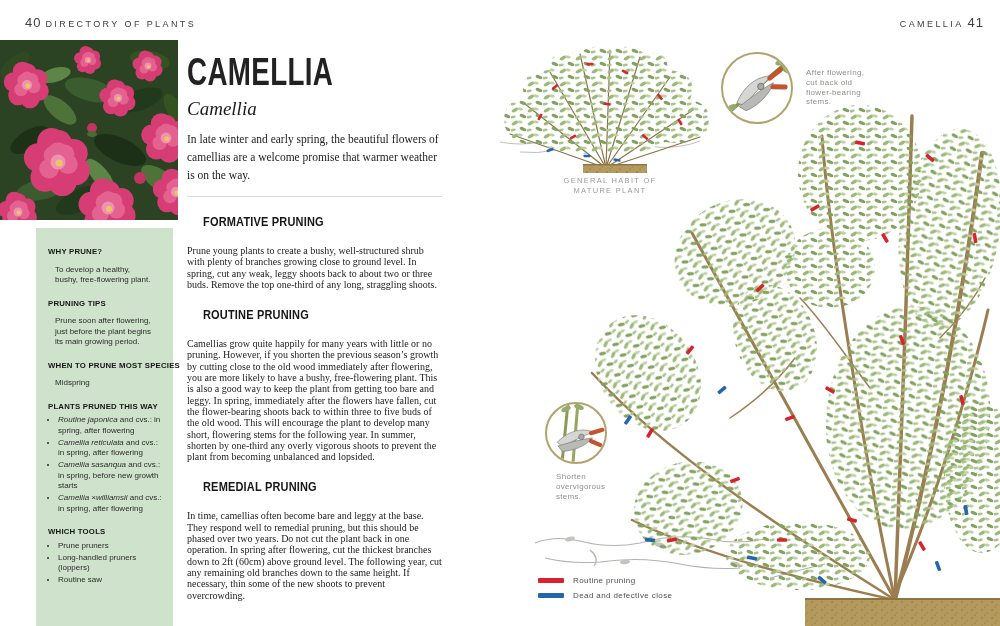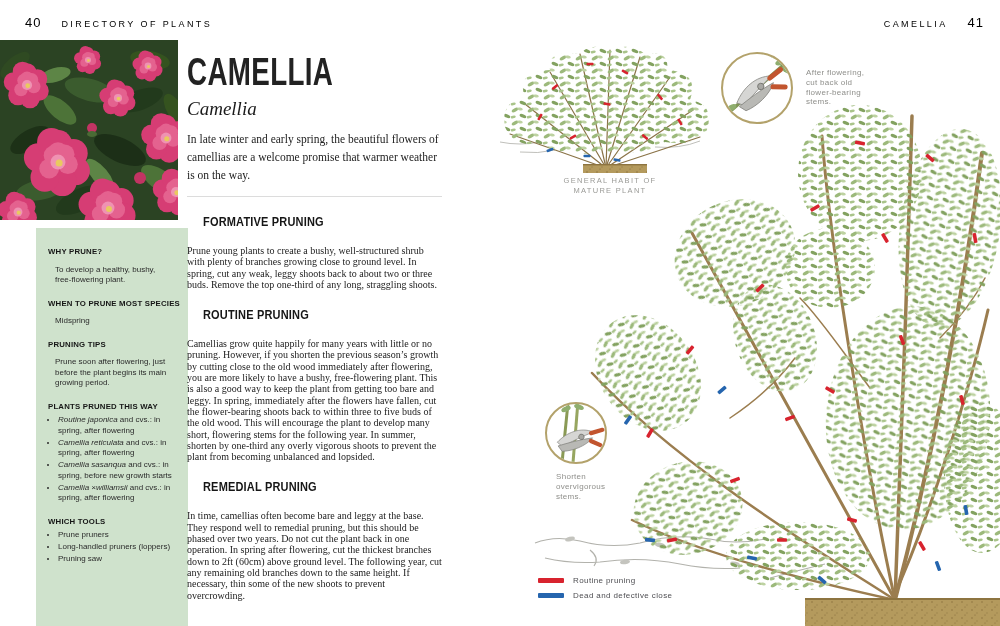--- a/index.html
+++ b/index.html
@@ -1,31 +1,31 @@
 <!DOCTYPE html>
 <html><head>
 <meta charset="utf-8">
 <style>
   html,body{margin:0;padding:0;background:#ffffff;}
   #page{position:relative;width:1000px;height:626px;background:#fff;overflow:hidden;
         font-family:"Liberation Sans",sans-serif;}
 
   
-  .hdr{position:absolute;top:15px;display:flex;align-items:baseline;gap:20px;color:#000000;}
+  .hdr{position:absolute;top:15px;display:flex;align-items:baseline;gap:4px;color:#404040;}
   .hdr-left{left:25px;}
   .hdr-right{right:16px;}
   .folio{font-size:13px;letter-spacing:1px;}
   .runhead{font-size:9px;letter-spacing:2.4px;font-weight:500;}
 
   
   .photo{position:absolute;left:0;top:40px;width:178px;height:180px;}
   .photo svg{display:block;}
 
   
-  .sidebar{position:absolute;left:36px;top:228px;width:152px;height:398px;
+  .sidebar{position:absolute;left:36px;top:228px;width:137px;height:398px;
            background:#cfe2cc;box-sizing:border-box;padding:19px 11px 0 12px;
            color:#2b2b2b;font-size:8px;line-height:10.5px;}
   .sb-sec{margin-bottom:13px;}
   .sb-sec h4{margin:0 0 3px 0;font-size:7.8px;letter-spacing:0.2px;font-weight:700;
              color:#161616;white-space:nowrap;}
   .sb-sec p{margin:7px;}
   .sb-sec ul{margin:2px 0 0 0;padding-left:10px;}
   .sb-sec li{margin-bottom:1.5px;}
   .lat{font-style:italic;}
 
@@ -134,42 +134,42 @@
       <use href="#flower" transform="translate(176,152) scale(1.5)"></use>
     </svg>
   </div>
 
   <aside class="sidebar">
     <div class="sb-sec">
       <h4>WHY PRUNE?</h4>
       <p>To develop a healthy, bushy, free-flowering plant.</p>
     </div>
     <div class="sb-sec">
+      <h4>PRUNING TIPS</h4>
+      <p>Prune soon after flowering, just before the plant begins its main growing period.</p>
+    </div>
+    <div class="sb-sec">
       <h4>WHEN TO PRUNE MOST SPECIES</h4>
       <p>Midspring</p>
-    </div>
-    <div class="sb-sec">
-      <h4>PRUNING TIPS</h4>
-      <p>Prune soon after flowering, just before the plant begins its main growing period.</p>
     </div>
     <div class="sb-sec">
       <h4>PLANTS PRUNED THIS WAY</h4>
       <ul>
         <li><span class="lat">Routine japonica</span><span> and cvs.: in spring, after flowering</span></li>
         <li><span class="lat">Camellia reticulata</span><span> and cvs.: in spring, after flowering</span></li>
         <li><span class="lat">Camellia sasanqua</span><span> and cvs.: in spring, before new growth starts</span></li>
         <li><span class="lat">Camellia ×williamsii</span><span> and cvs.: in spring, after flowering</span></li>
       </ul>
     </div>
     <div class="sb-sec">
       <h4>WHICH TOOLS</h4>
       <ul>
         <li>Prune pruners</li>
         <li>Long-handled pruners (loppers)</li>
-        <li>Pruning saw</li>
+        <li>Routine saw</li>
       </ul>
     </div>
   </aside>
 
   <main class="article">
     <h1><span class="cond">CAMELLIA</span></h1>
     <h2 class="latin">Camellia</h2>
     <p class="intro">In late winter and early spring, the beautiful flowers of camellias are a welcome promise that warmer weather is on the way.</p>
     <hr class="rule">
     <section>

